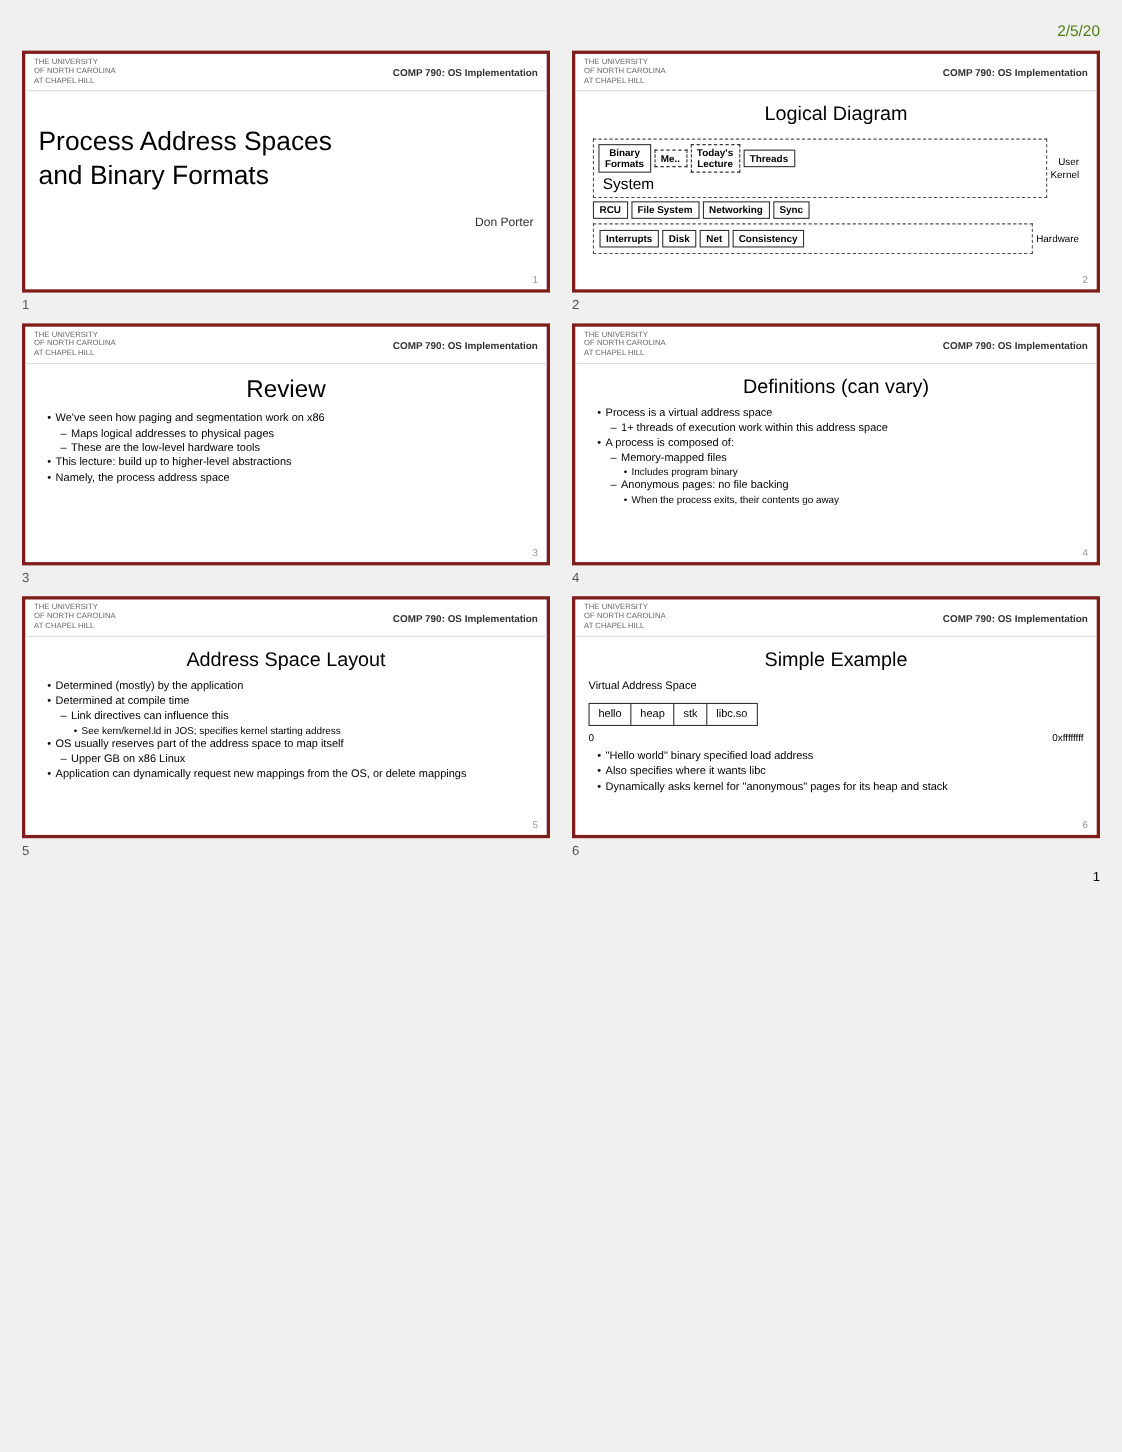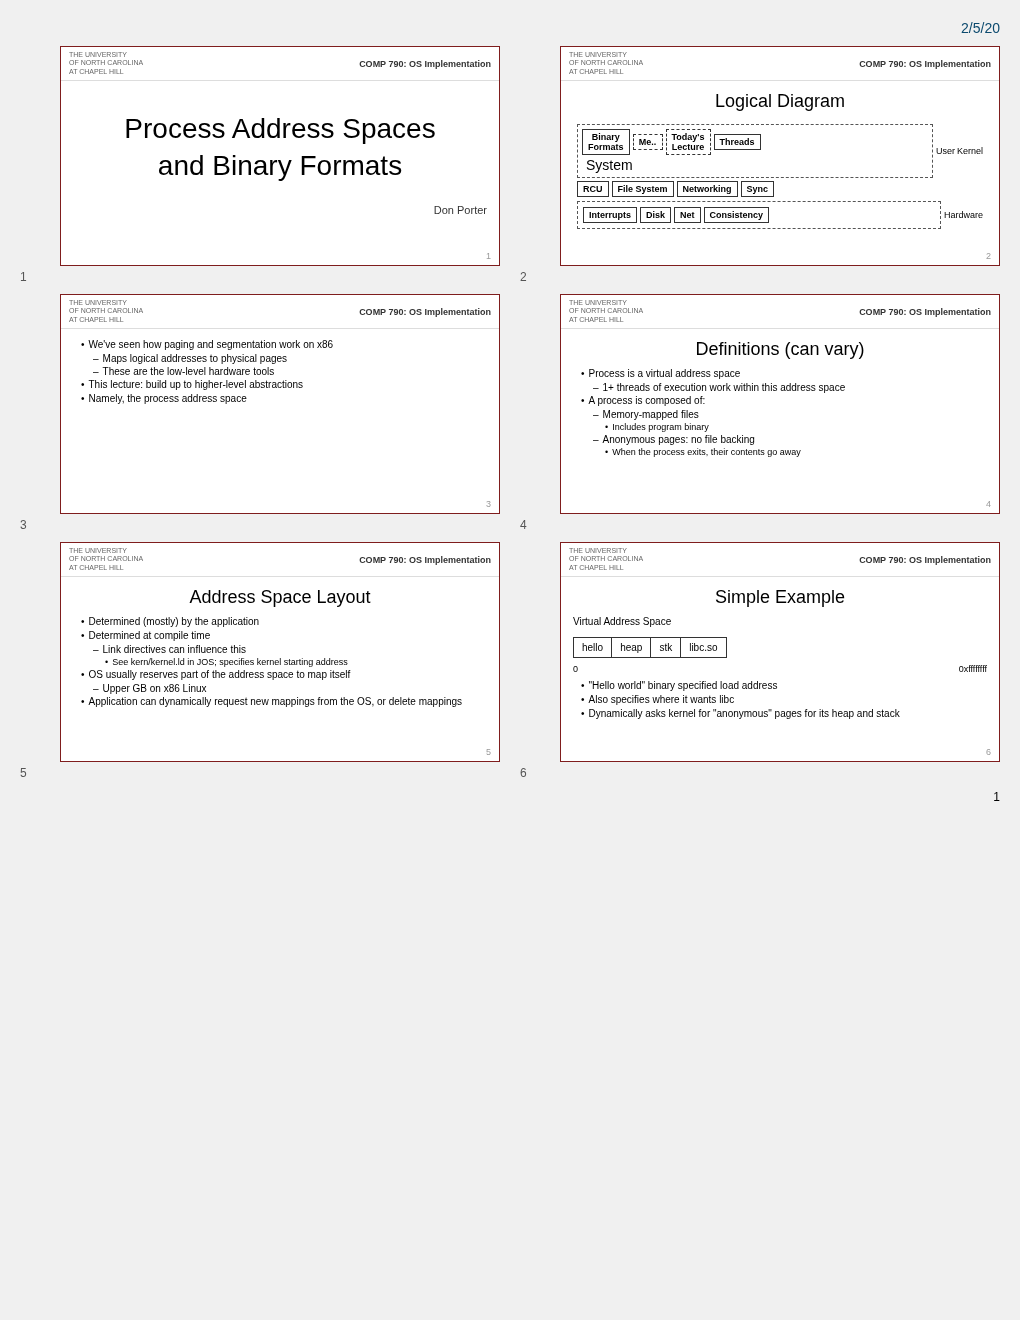--- a/index.html
+++ b/index.html
@@ -6,40 +6,39 @@
     body {
       background: #f0f0f0;
       font-family: Arial, sans-serif;
       font-size: 11px;
       padding: 20px;
     }
     .page-date {
       text-align: right;
       font-size: 14px;
       margin-bottom: 10px;
-      color: #0c4a6e;
+      color: #4d7c0f;
     }
     .slides-grid {
       display: grid;
       grid-template-columns: 1fr 1fr;
       gap: 20px;
       margin-bottom: 10px;
     }
     .slide-wrapper {
       display: flex;
       flex-direction: column;
     }
     .slide {
       background: white;
-      border: 1px solid #7f1d1d;
+      border: 3px solid #7f1d1d;
       padding: 0;
       min-height: 220px;
       position: relative;
       flex: 1;
-      margin-left: 40px;
     }
     .slide-header {
       border-bottom: 1px solid #ddd;
       padding: 4px 8px;
       display: flex;
       justify-content: space-between;
       align-items: center;
     }
     .slide-logo {
       font-size: 7px;
@@ -62,23 +61,23 @@
       color: #999;
     }
     .slide-label {
       font-size: 12px;
       color: #555;
       margin-top: 4px;
     }
 
     
     .slide1-title {
-      font-size: 28px;
+      font-size: 24px;
       font-weight: normal;
-      text-align: center;
+      text-align: left;
       margin: 20px 0 10px;
       line-height: 1.3;
     }
     .slide1-author {
       text-align: right;
       font-size: 11px;
       color: #333;
       margin-top: 20px;
     }
 
@@ -209,21 +208,21 @@
           <div style="display:flex; align-items:center; gap:3px; margin-bottom:3px;">
             <div style="flex:1; border:1px dashed #555; padding:4px;">
               <div style="display:flex; gap:3px; align-items:center;">
                 <div class="diagram-box">Binary<br>Formats</div>
                 <div class="diagram-box dashed" style="min-width:30px;">Me..</div>
                 <div class="diagram-box dashed">Today's<br>Lecture</div>
                 <div class="diagram-box">Threads</div>
               </div>
               <div style="font-size:14px; margin-top:2px; padding-left:4px;">System</div>
             </div>
-            <div style="font-size:9px; display:flex; flex-direction:row; align-items:flex-end; gap:2px;">
+            <div style="font-size:9px; display:flex; flex-direction:column; align-items:flex-end; gap:2px;">
               <span>User</span>
               <span>Kernel</span>
             </div>
           </div>
 
           <div class="diagram-row">
             <div class="diagram-box">RCU</div>
             <div class="diagram-box">File System</div>
             <div class="diagram-box">Networking</div>
             <div class="diagram-box">Sync</div>
@@ -250,20 +249,21 @@
 
 <div class="slides-grid">
 
   <div class="slide-wrapper">
     <div class="slide">
       <div class="slide-header">
         <div class="slide-logo">THE UNIVERSITY<br>OF NORTH CAROLINA<br>AT CHAPEL HILL</div>
         <div class="slide-course">COMP 790: OS Implementation</div>
       </div>
       <div class="slide-content">
+        <div class="slide-big-title">Review</div>
         <div class="bullet-list">
           <div class="bullet-item">
             <span class="bullet">•</span>
             <span>We've seen how paging and segmentation work on x86</span>
           </div>
           <div class="sub-bullet">
             <span>–</span>
             <span>Maps logical addresses to physical pages</span>
           </div>
           <div class="sub-bullet">

